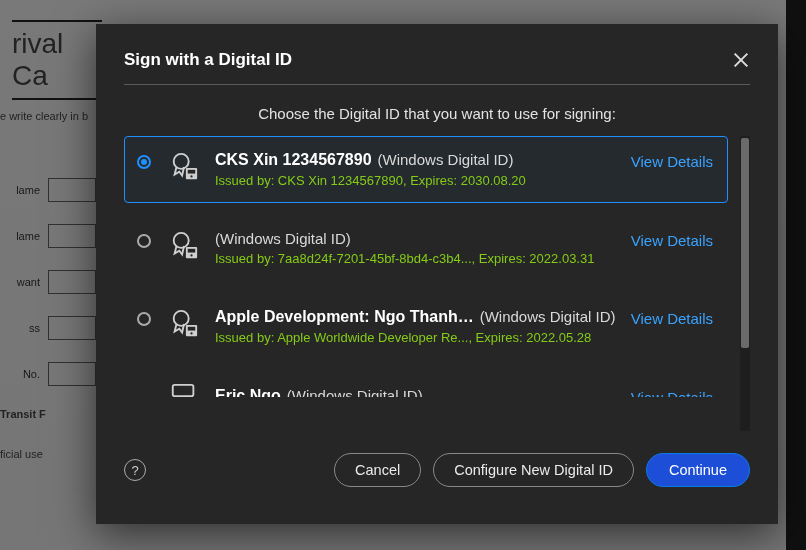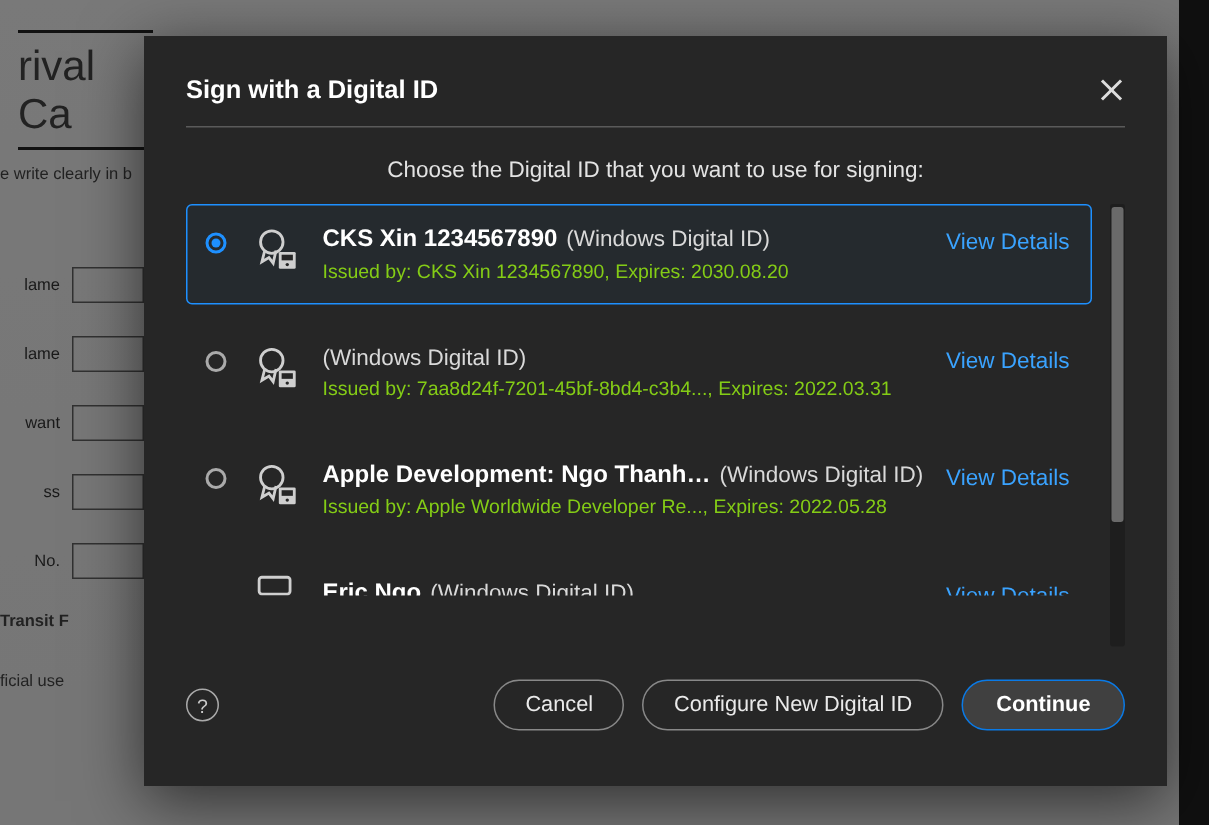--- a/index.html
+++ b/index.html
@@ -137,21 +137,21 @@
     width: 22px; height: 22px; border: 1.5px solid #aaa; border-radius: 50%;
     display: flex; align-items: center; justify-content: center;
     color: #ccc; font-size: 13px; cursor: pointer;
   }
   .spacer { flex: 1; }
   .btn {
     border-radius: 20px; padding: 8px 20px; font-size: 14.5px; cursor: pointer;
     background: transparent; color: #eaeaea; border: 1px solid #888;
   }
   .btn.primary {
-    background: #404040; border-color: #0a7ae6; color: #fff; font-weight: 700;
+    background: #1d4ed8; border-color: #0a7ae6; color: #fff; font-weight: 400;
     padding: 8px 22px;
   }
 </style>
 </head>
 <body>
 
 <div class="bg">
   <div class="title">rival Ca</div>
   <div class="sub">e write clearly in b</div>
   <div style="height:36px"></div>

